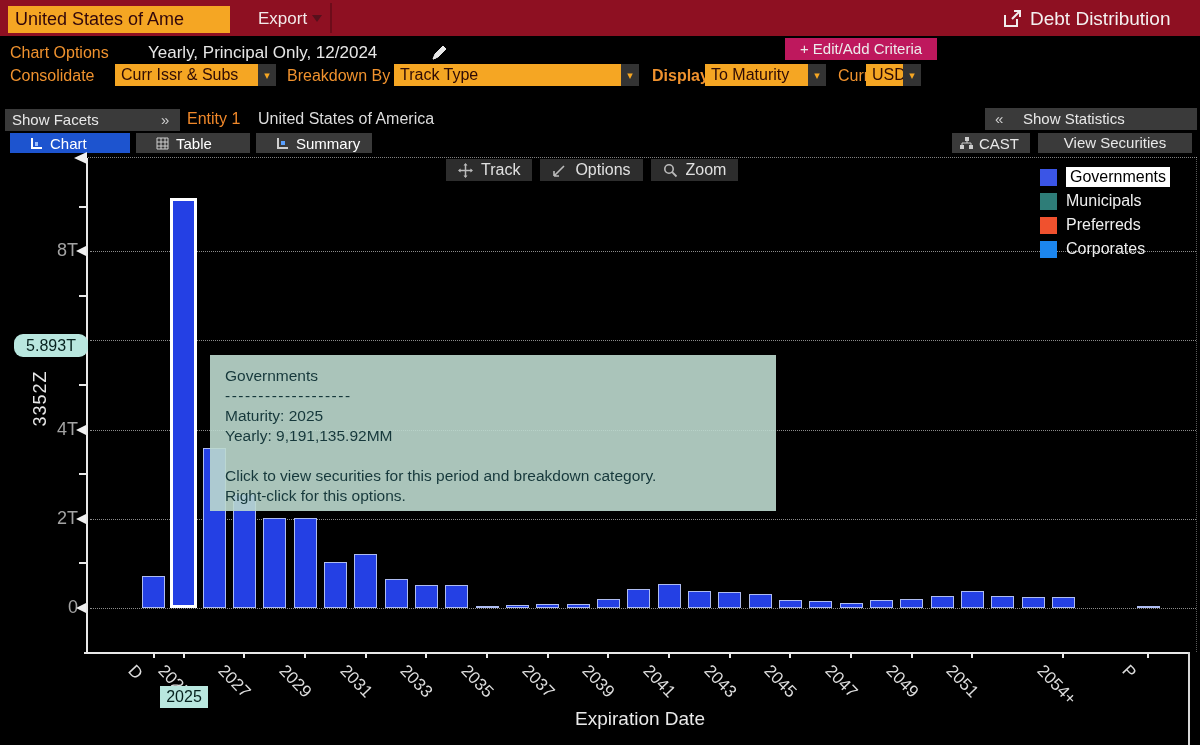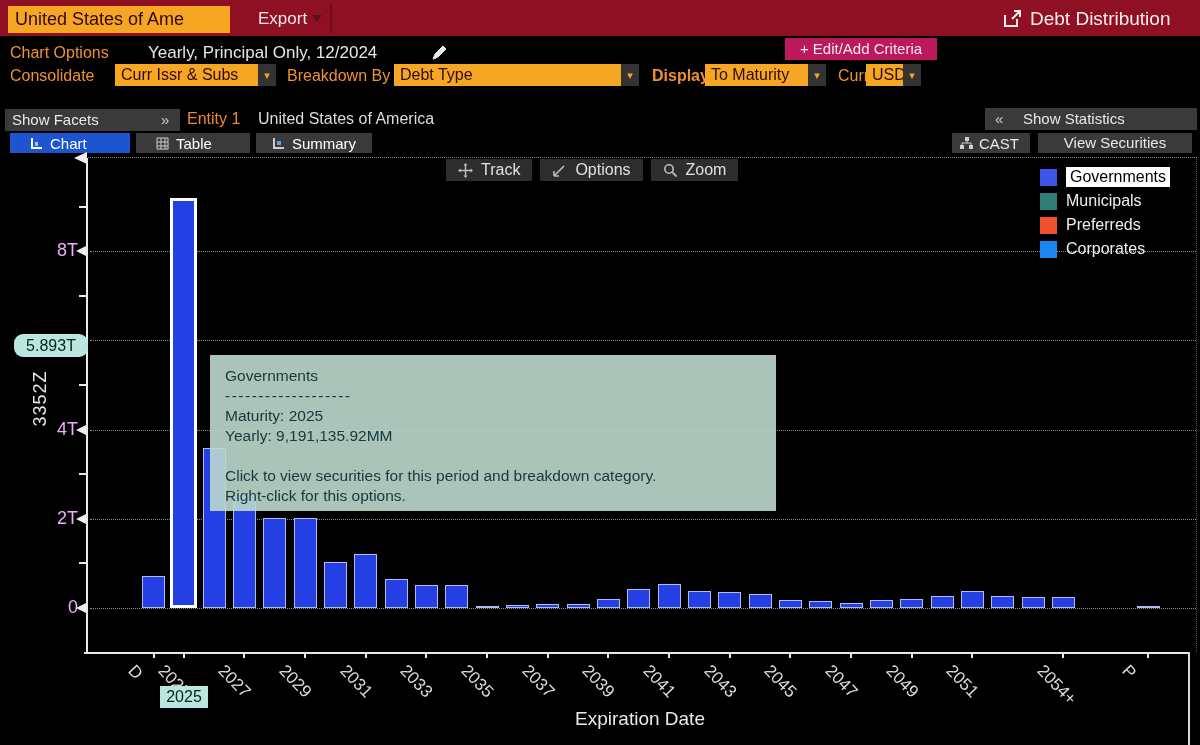--- a/index.html
+++ b/index.html
@@ -27,21 +27,21 @@
   .ddarrow { background:#333; width:18px; height:22px; color:#f5a623; font-size:11px;
     text-align:center; line-height:22px; }
   .graybtn { background:#be185d; color:#ececec; font-size:15px; text-align:center; }
   .dkbtn { background:#3a3a3a; color:#e8e8e8; }
   
   #plot-topline { left:78px; top:157px; width:1119px; border-top:1px dotted rgba(255,255,255,.5); }
   #plot-rightline { left:1196px; top:157px; height:495px; border-left:1px dotted rgba(255,255,255,.35); }
   .gridline { border-top:1px dotted rgba(255,255,255,.55); height:0; }
   .bar { background:#2440e4; border:1px solid #aebcf0; }
   .bar.hl { border:3px solid #ffffff; }
-  .yaxis-label { color:#f0abfc; font-size:18px; text-align:right; width:40px; }
+  .yaxis-label { color:#a3a3a3; font-size:18px; text-align:right; width:40px; }
   .yarrow { width:0; height:0; border-top:5px solid transparent; border-bottom:5px solid transparent;
     border-right:10px solid #efefef; }
   .ytickminor { width:7px; height:2px; background:#e8e8e8; }
   .xtick { width:2px; height:6px; background:#e8e8e8; }
   .xlabel { color:#dcdcdc; font-size:17px; white-space:nowrap; transform:rotate(46deg);
     transform-origin:top left; }
   .tealtag { background:#b9e7df; color:#06211e; font-size:16px; text-align:center; }
   #tooltip { left:210px; top:355px; width:566px; height:156px; background:rgba(188,217,206,.90);
     color:#16383b; font-size:15.5px; line-height:20px; padding:11px 15px; }
   #tooltip .sep { letter-spacing:1.5px; }
@@ -82,21 +82,21 @@
       <path d="M2 15 L4 10 L12 2 L15 5 L7 13 Z M2 15 L5 14" fill="#e8e8e8" stroke="#e8e8e8"></path>
     </svg>
   </div>
   <div class="abs graybtn" style="left:785px;top:38px;width:152px;height:22px;line-height:22px;">+ Edit/Add Criteria</div>
 
   <div class="abs olabel" style="left:10px;top:65px;">Consolidate</div>
   <div class="abs ddbox" style="left:115px;top:64px;width:143px;">Curr Issr &amp; Subs</div>
   <div class="abs ddarrow" style="left:258px;top:64px;">▾</div>
 
   <div class="abs olabel" style="left:287px;top:65px;">Breakdown By</div>
-  <div class="abs ddbox" style="left:394px;top:64px;width:227px;">Debt Type</div>
+  <div class="abs ddbox" style="left:394px;top:64px;width:227px;">Track Type</div>
   <div class="abs ddarrow" style="left:621px;top:64px;">▾</div>
 
   <div class="abs olabel" style="left:652px;top:65px;font-weight:bold;">Display</div>
   <div class="abs ddbox" style="left:705px;top:64px;width:103px;">To Maturity</div>
   <div class="abs ddarrow" style="left:808px;top:64px;">▾</div>
 
   <div class="abs olabel" style="left:838px;top:65px;">Curr</div>
   <div class="abs ddbox" style="left:866px;top:64px;width:37px;">USD</div>
   <div class="abs ddarrow" style="left:903px;top:64px;">▾</div>
 
@@ -123,21 +123,21 @@
         <span>Chart</span>
       </div>
       <div class="tab" style="background: rgb(58, 58, 58); width: 114px; justify-content: flex-start;">
         <span>
           <svg width="13" height="13" viewBox="0 0 13 13">
             <path d="M1 1 h11 v11 h-11 z M1 5 h11 M1 9 h11 M5 1 v11 M9 1 v11" stroke="#cfcfcf" fill="none"></path>
           </svg>
         </span>
         <span>Table</span>
       </div>
-      <div class="tab" style="background: rgb(58, 58, 58); width: 116px; justify-content: center;">
+      <div class="tab" style="background: rgb(58, 58, 58); width: 116px; justify-content: space-between;">
         <span>
           <svg width="13" height="13" viewBox="0 0 13 13">
             <path d="M2 1 v10 h10" stroke="#cfcfcf" stroke-width="2" fill="none"></path>
             <rect x="5" y="4" width="4" height="4" fill="#5aa0ff"></rect>
           </svg>
         </span>
         <span>Summary</span>
       </div>
     </div>
 

